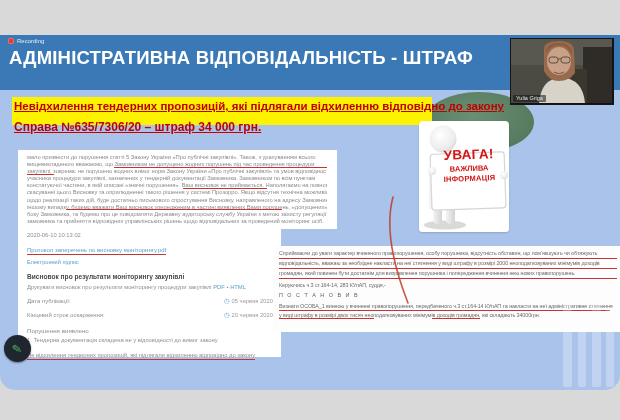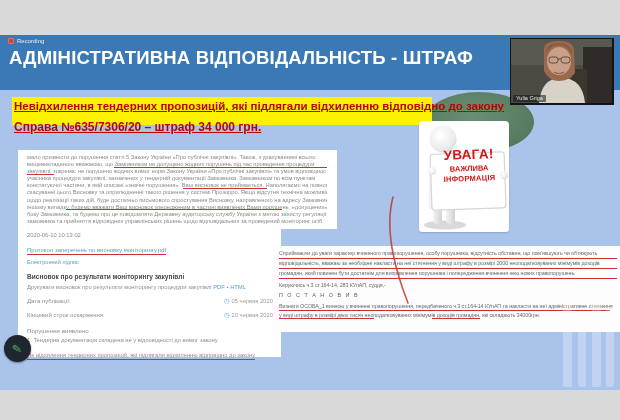--- a/index.html
+++ b/index.html
@@ -4,21 +4,21 @@
 <style>
   html,body{margin:0;padding:0;}
   body{
     width:620px;height:420px;position:relative;overflow:hidden;
     background:#d9d9d9;font-family:"Liberation Sans",sans-serif;
     -webkit-font-smoothing:antialiased;
   }
   .abs{position:absolute;}
 
   
-  #slide{left:0;top:35px;width:620px;height:355px;background:#a9c3ea;}
+  #slide{left:0;top:35px;width:620px;height:355px;background:#a9c3ea;border-radius:15px;}
   #headerBand{left:0;top:0;width:620px;height:55px;background:#3a79b6;}
   #recBar{left:8px;top:2px;height:8px;display:flex;align-items:center;gap:3px;}
   #recIcon{width:6px;height:6px;border-radius:2px;background:#e03c3c;box-shadow:0 0 0 1px rgba(255,255,255,.25) inset;}
   #recLabel{color:#e8eef5;font-size:6px;line-height:6px;}
   #slideTitle{left:9px;top:12px;width:500px;color:#ffffff;font-size:18.5px;font-weight:bold;letter-spacing:.2px;white-space:nowrap;}
 
   
   #greenEllipse{left:424px;top:57px;width:110px;height:60px;border-radius:50%;
     background:radial-gradient(ellipse at 45% 40%,#6b8f72 0%,#5a7e62 60%,#4e7156 100%);}
 

